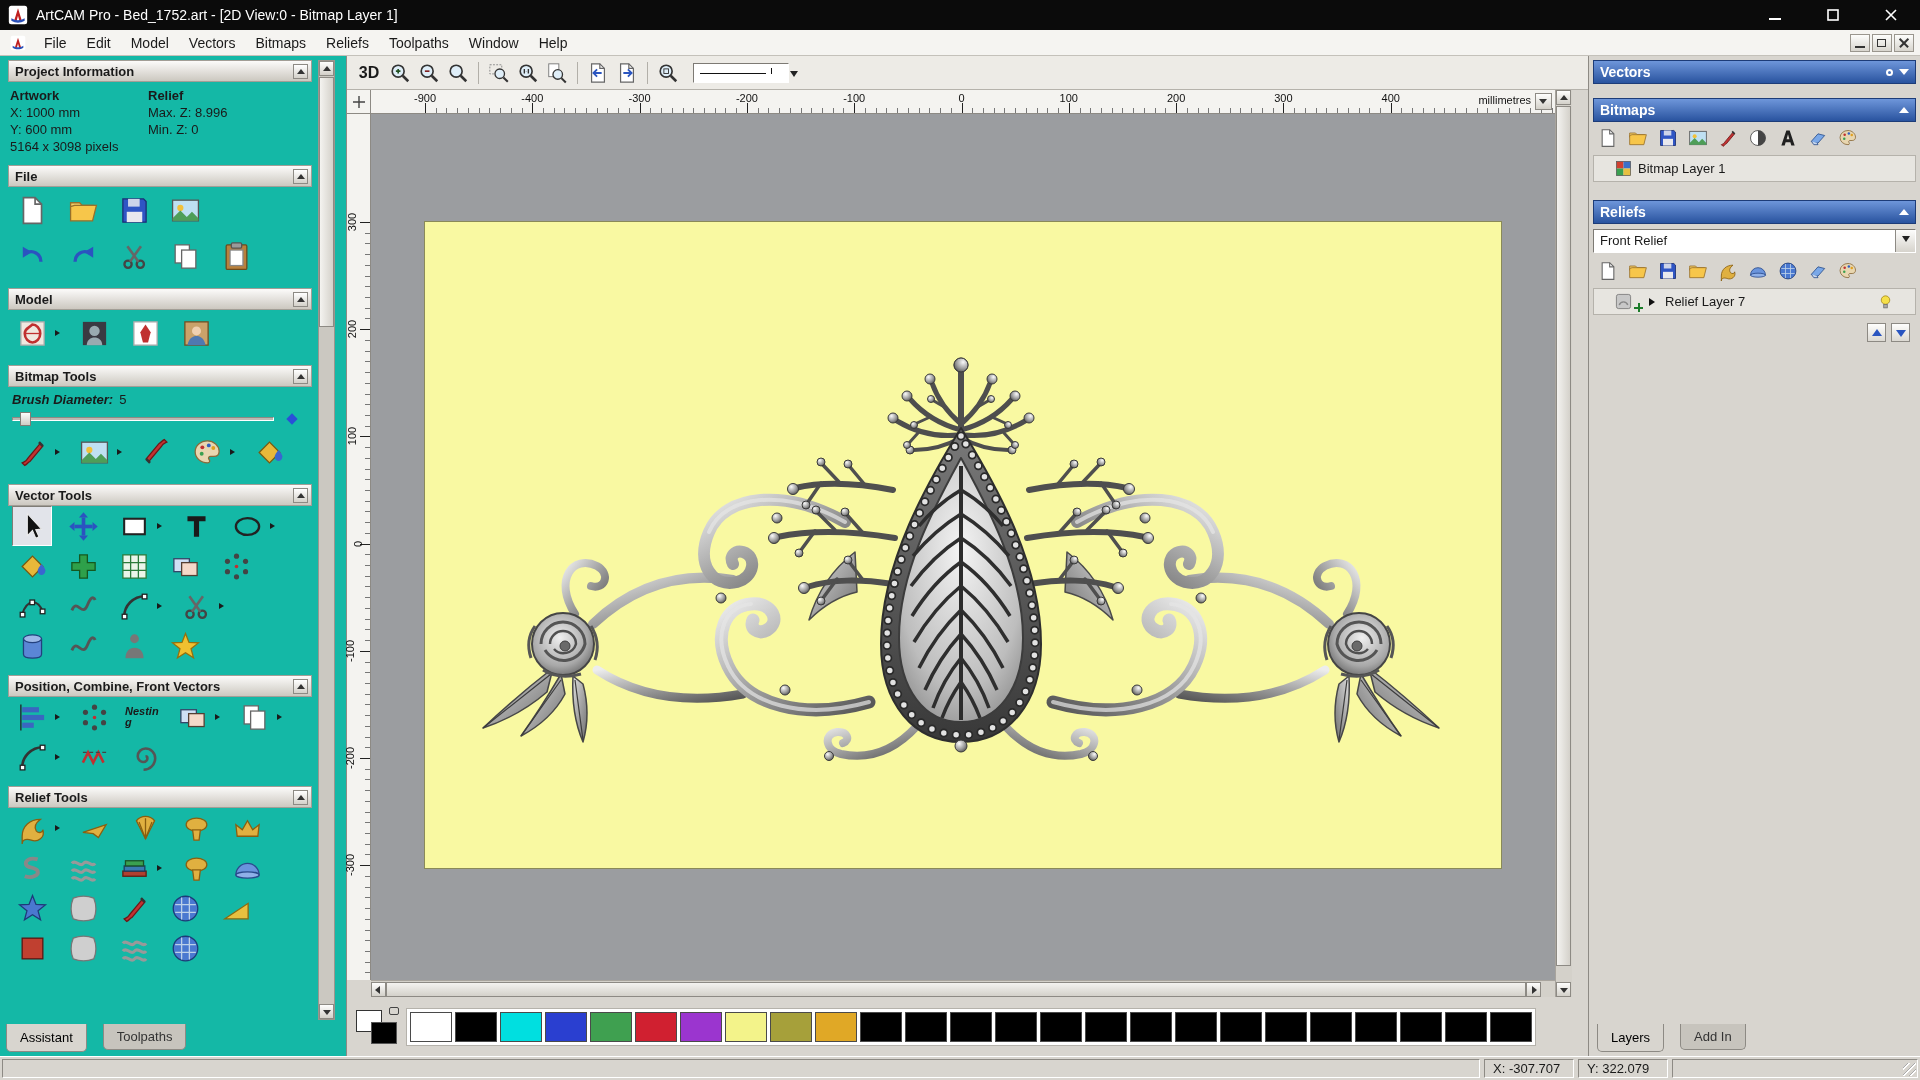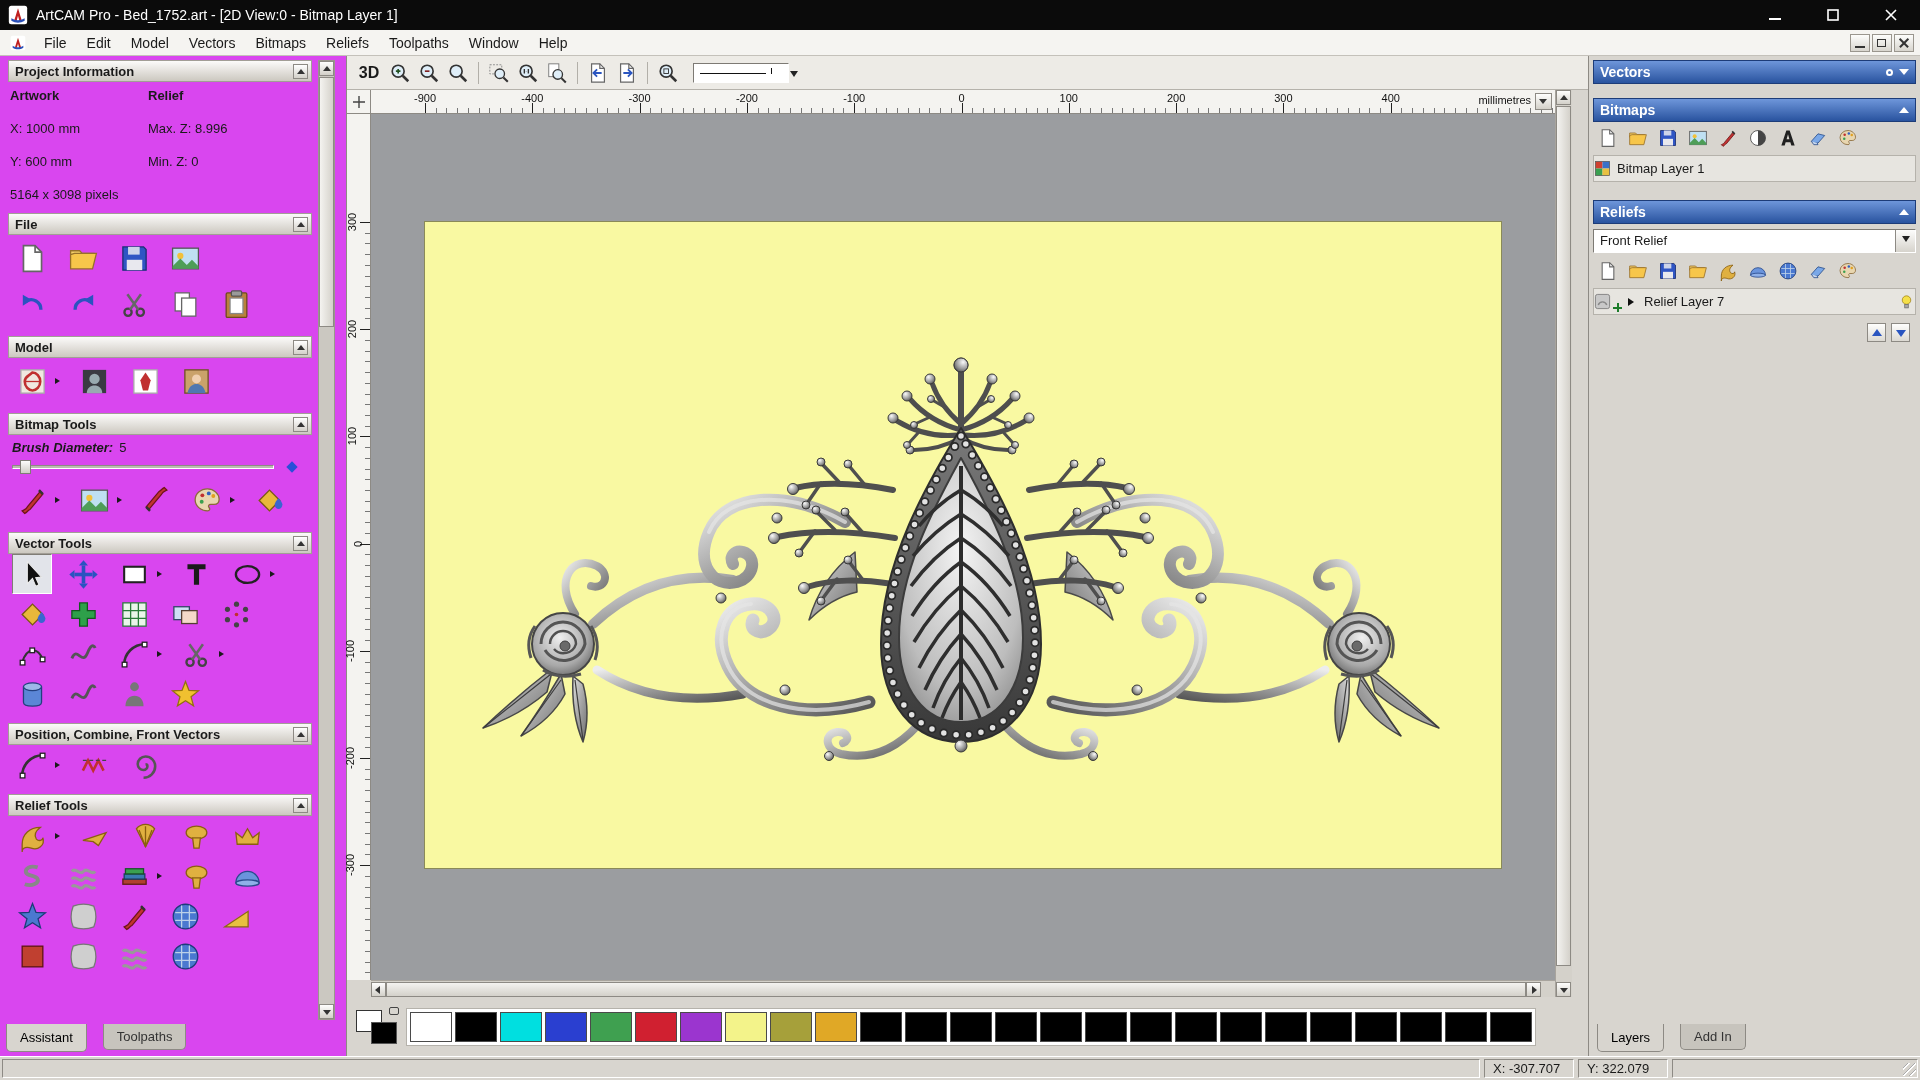--- a/index.html
+++ b/index.html
@@ -20,27 +20,27 @@
 .micon{width:16px;height:16px;margin:0 8px 0 10px;flex:none}
 .menu-item{padding:0 10px;height:100%;display:flex;align-items:center}
 .mdi{margin-left:auto;display:flex;gap:2px;padding-right:6px}
 .mdi-btn{width:20px;height:18px;background:linear-gradient(#fdfdfc,#d8d5ce);border:1px solid #9a968e;position:relative}
 .g-min{position:absolute;left:4px;bottom:3px;width:10px;height:2px;background:#333}
 .g-rest{position:absolute;left:4px;top:4px;width:9px;height:8px;border:1.5px solid #333}
 .g-x1,.g-x2{position:absolute;left:3px;top:7px;width:12px;height:1.6px;background:#333}
 .g-x1{transform:rotate(45deg)}.g-x2{transform:rotate(-45deg)}
 
 
-.left-panel{position:absolute;top:56px;left:0;width:347px;height:1000px;background:#d946ef;border-right:1px solid #8d8a84}
+.left-panel{position:absolute;top:56px;left:0;width:347px;height:1000px;background:#14b8a6;border-right:1px solid #8d8a84}
 .left-content{position:absolute;left:0;top:0;width:314px;height:966px;padding:4px 2px 0 8px;overflow:hidden}
 .hdr{height:22px;background:linear-gradient(#fcfbfa,#ccc8c0);border:1px solid #a29e96;display:flex;align-items:center;padding:0 3px 0 6px;font-weight:bold;margin-top:9px}
 .hdr.first{margin-top:0}
 .rollup{margin-left:auto;width:15px;height:15px;background:linear-gradient(#fff,#d4d1ca);border:1px solid #8d8a84;position:relative;flex:none}
 .rollup::after{content:"";position:absolute;left:3px;top:4px;border:4px solid transparent;border-bottom:5px solid #333;border-top:none}
-.proj{display:grid;grid-template-columns:138px auto;padding:6px 0 2px 2px;row-gap:18px;font-size:13px}
+.proj{display:grid;grid-template-columns:138px auto;padding:6px 0 2px 2px;row-gap:2px;font-size:13px}
 .proj .b{font-weight:bold}
 .proj .span2{grid-column:1/3}
 .icon-row{display:flex;align-items:center;gap:11px;padding:3px 0 3px 4px;height:46px}
 .icon-row.short{height:40px}
 .tool{width:40px;height:40px;display:flex;align-items:center;justify-content:center;position:relative;flex:none}
 .tool.pressed{border:1px solid;border-color:#807d76 #fff #fff #807d76;background:#e2e4ea}
 .i{width:31px;height:31px}
 .i.sm{width:20px;height:20px}
 .i.xs{width:17px;height:17px}
 .fly{width:0;height:0;border:3px solid transparent;border-left:5px solid #1a1a1a;margin-left:-8px;flex:none}
@@ -106,21 +106,21 @@
 
 
 .right-panel{position:absolute;left:1588px;top:56px;width:332px;height:1000px;background:#d8d5cf;border-left:1px solid #8d8a84}
 .bhdr{height:24px;background:linear-gradient(#6e96da,#29539f);color:#fff;font-weight:bold;font-size:14px;display:flex;align-items:center;gap:6px;padding:0 6px;border:1px solid #1d3c78;margin:4px 4px 0 4px}
 .bhdr .sp{margin-left:auto;display:flex;gap:6px;align-items:center}
 .wtri-up{width:0;height:0;border:5px solid transparent;border-bottom:6px solid #fff;border-top:none}
 .wtri-dn{width:0;height:0;border:5px solid transparent;border-top:6px solid #fff;border-bottom:none}
 .pin{width:7px;height:7px;border:2px solid #fff;border-radius:50%}
 .icon-row-sm{display:flex;gap:8px;padding:5px 8px 3px 8px;align-items:center}
 .minibtn{width:22px;height:22px;display:flex;align-items:center;justify-content:center;flex:none}
-.layer-row{display:flex;align-items:center;gap:6px;height:27px;background:#e7e5e0;border:1px solid #b5b2ab;margin:3px 4px;padding:0 0;font-size:13px}
+.layer-row{display:flex;align-items:center;gap:6px;height:27px;background:#e7e5e0;border:1px solid #b5b2ab;margin:3px 4px;padding:0 21px;font-size:13px}
 .layer-row .grow{flex:1}
 .expander{width:0;height:0;border:4px solid transparent;border-left:6px solid #111;flex:none}
 .combo{display:flex;margin:5px 4px 2px 4px;height:24px;border:1px solid;border-color:#7d7a74 #fff #fff #7d7a74;background:#fff}
 .combo .val{flex:1;padding:3px 6px;font-size:13px}
 .dd-btn{width:20px;background:linear-gradient(#fdfdfc,#d6d3cc);border-left:1px solid #8d8a84;display:flex;align-items:center;justify-content:center}
 .updown{display:flex;gap:5px;justify-content:flex-end;padding:5px 10px 0 0}
 .udbtn{width:19px;height:19px;background:linear-gradient(#fefefd,#dcd9d2);border:1px solid #8d8a84;position:relative}
 .udbtn .bu{position:absolute;left:4px;top:5px;border:5px solid transparent;border-bottom:7px solid #2a55c0;border-top:none;width:0;height:0}
 .udbtn .bd{position:absolute;left:4px;top:6px;border:5px solid transparent;border-top:7px solid #2a55c0;border-bottom:none;width:0;height:0}
 .plusbadge{position:relative;width:9px;height:9px;flex:none;margin-left:-4px;align-self:flex-end;margin-bottom:2px}
@@ -645,20 +645,48 @@
         <div class="tool">
             <svg class="i" viewBox="0 0 24 24">
               <use href="#sym-star"></use>
             </svg>
           </div>
       </div>
 
       <div class="hdr">
         <span>Position, Combine, Front Vectors</span>
         <span class="rollup"></span>
+      </div>
+      <div class="icon-row short">
+        <div class="tool">
+            <svg class="i" viewBox="0 0 24 24">
+              <use href="#sym-align"></use>
+            </svg>
+          </div>
+        <span class="fly"></span>
+        <div class="tool">
+            <svg class="i" viewBox="0 0 24 24">
+              <use href="#sym-array"></use>
+            </svg>
+          </div>
+        <div class="tool nest-chip">
+            <span>Nesting</span>
+          </div>
+        <div class="tool">
+            <svg class="i" viewBox="0 0 24 24">
+              <use href="#sym-weld"></use>
+            </svg>
+          </div>
+        <span class="fly"></span>
+        <div class="tool">
+            <svg class="i" viewBox="0 0 24 24">
+              <use href="#sym-copy"></use>
+            </svg>
+          </div>
+        <span class="fly"></span>
       </div>
       <div class="icon-row short">
         <div class="tool">
             <svg class="i" viewBox="0 0 24 24">
               <use href="#sym-arc"></use>
             </svg>
           </div>
         <span class="fly"></span>
         <div class="tool">
             <svg class="i" viewBox="0 0 24 24">

